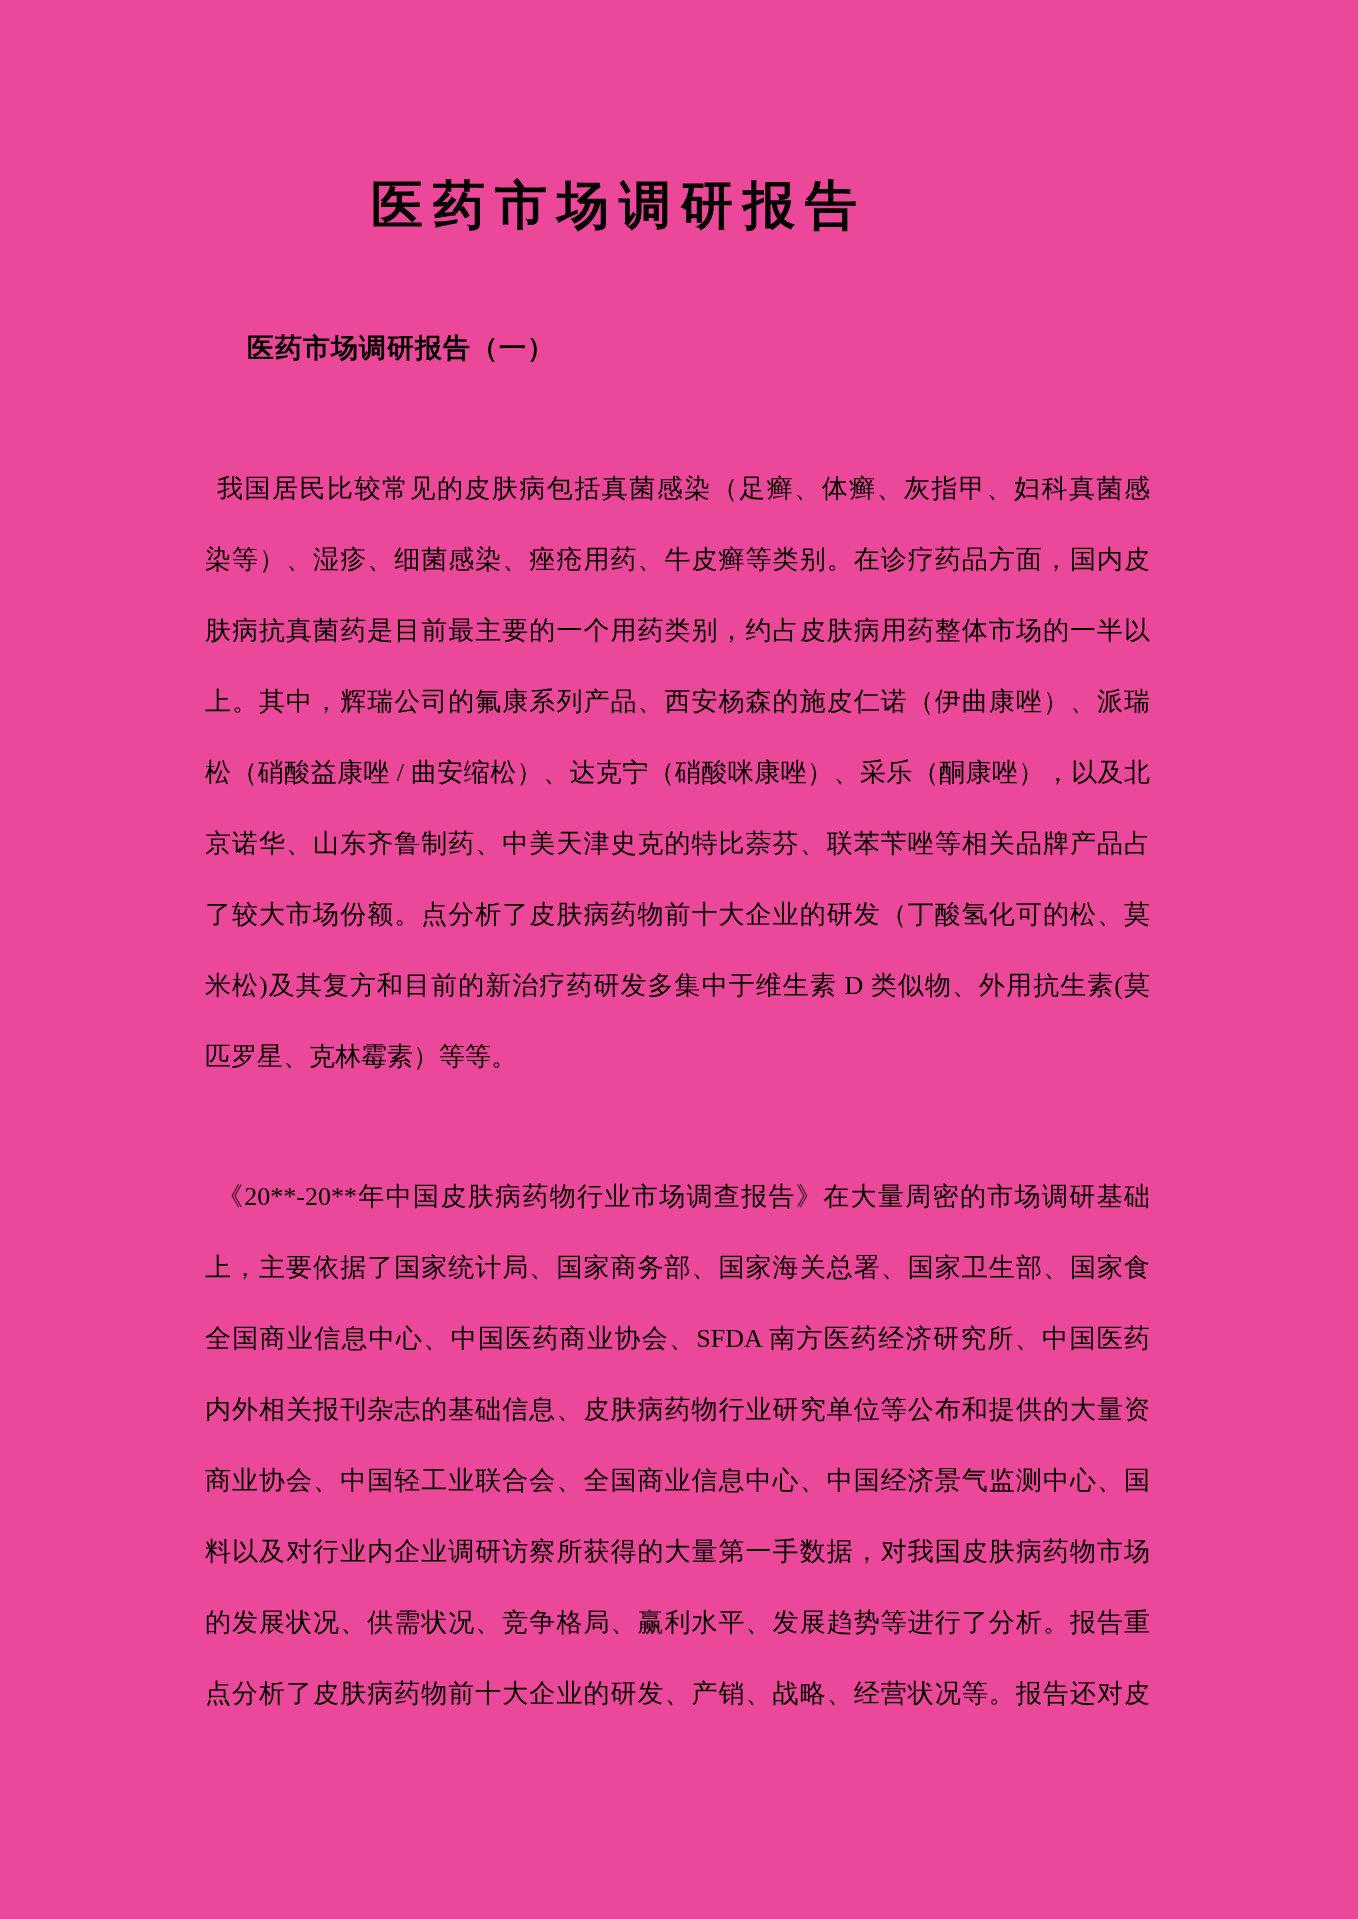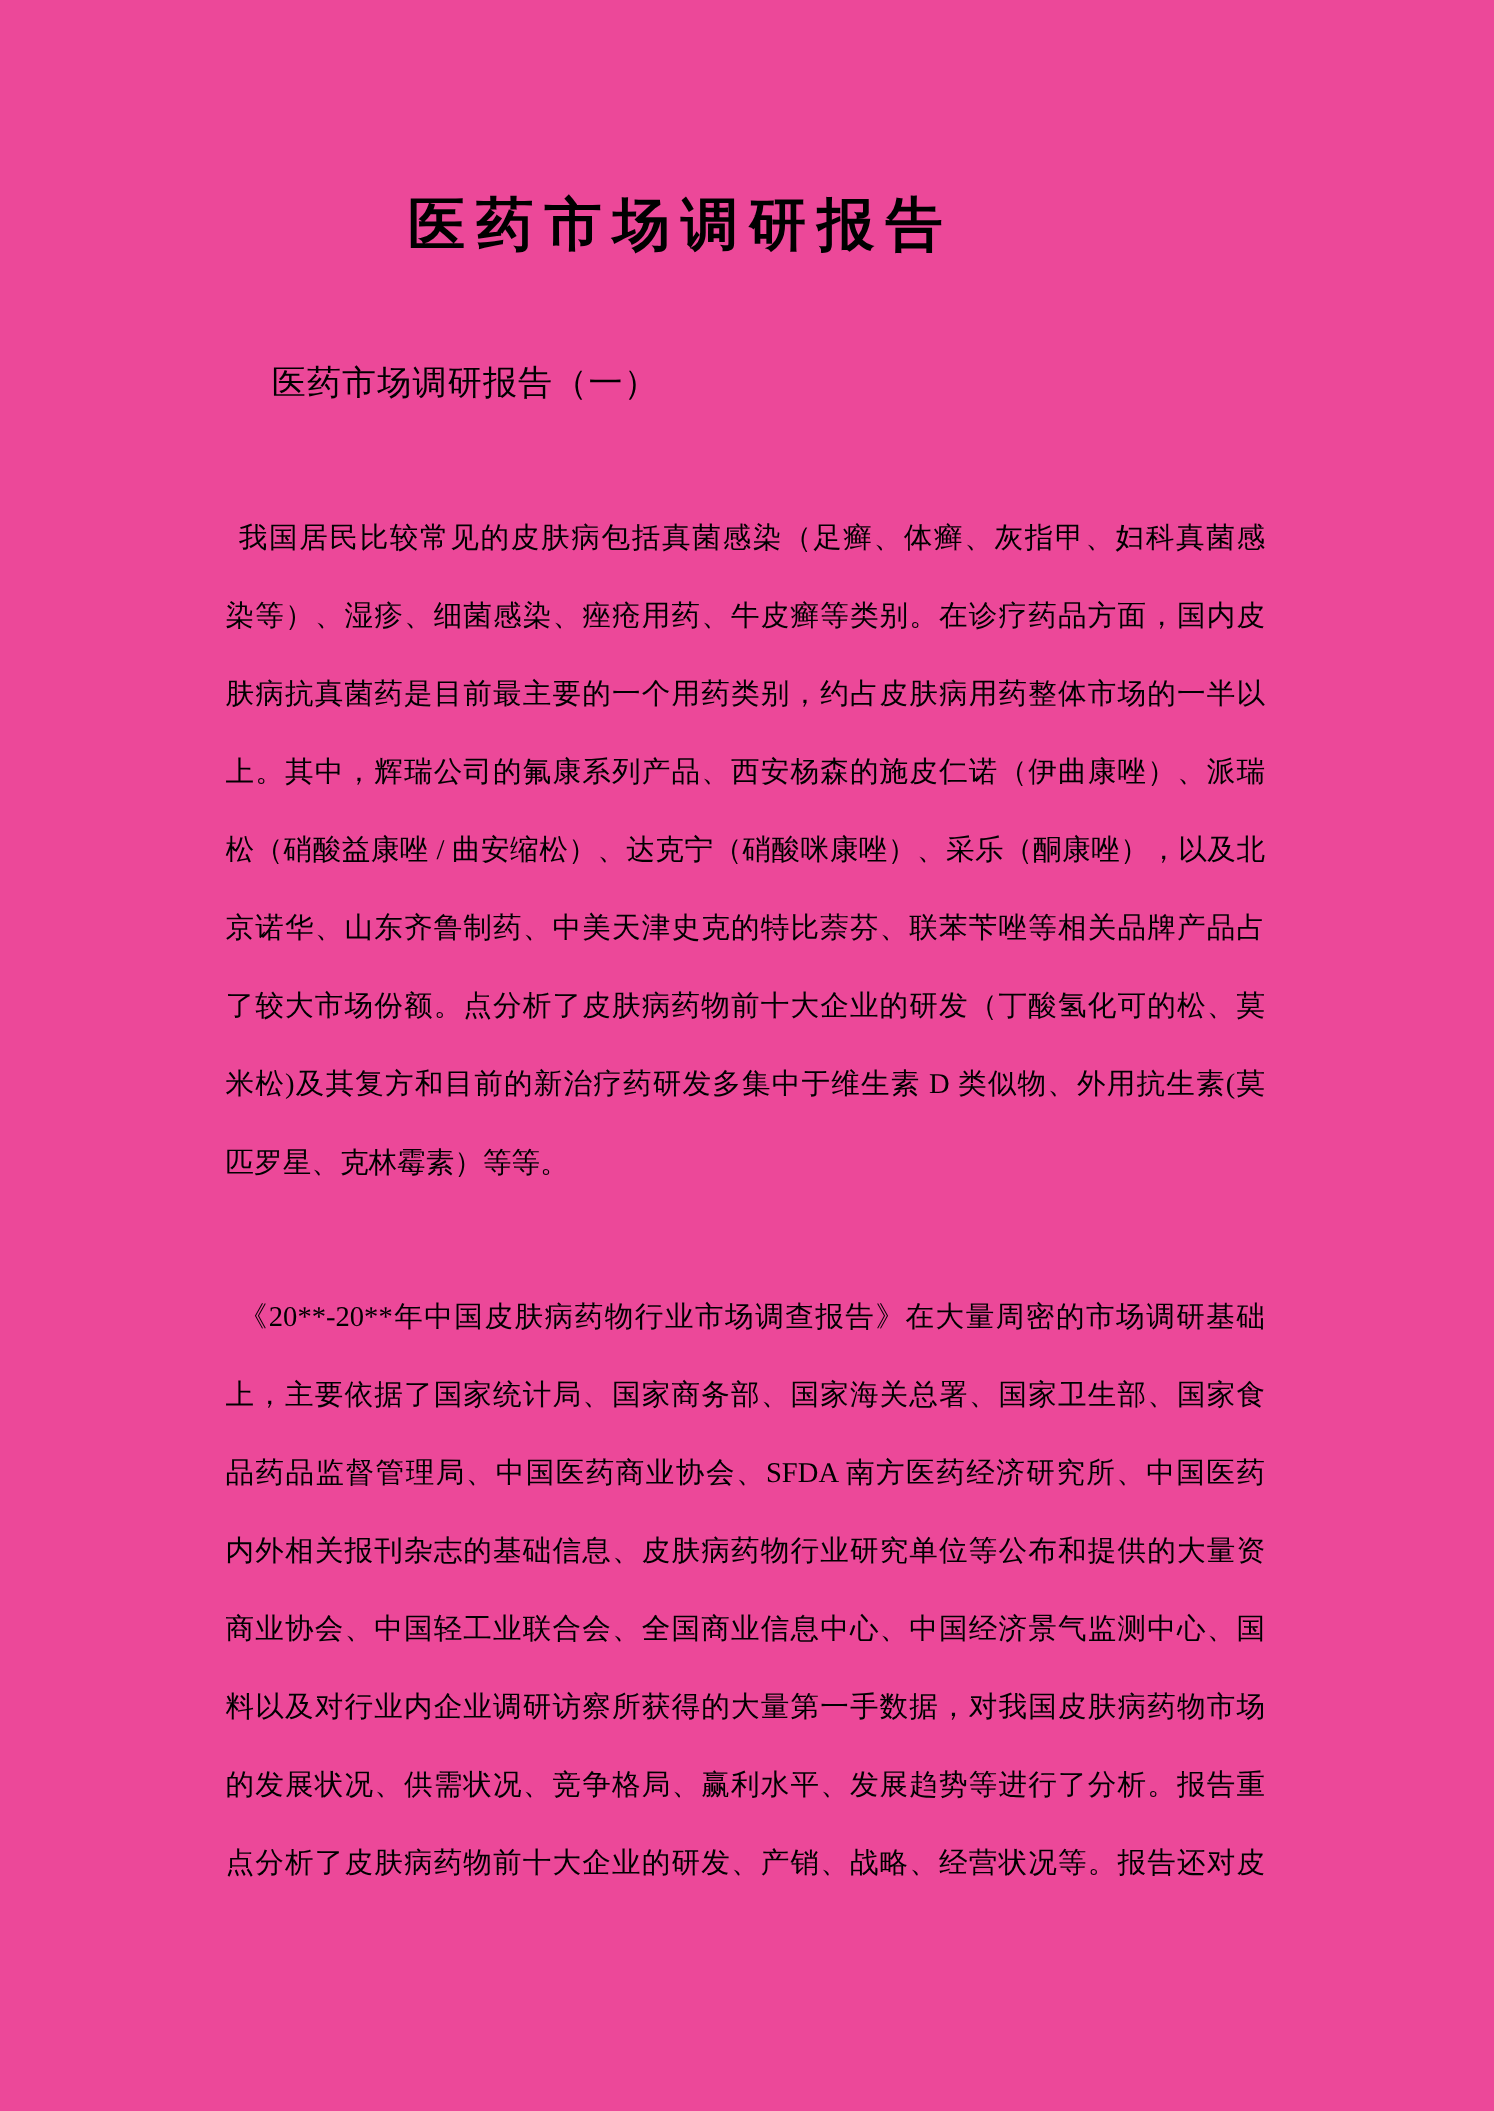--- a/index.html
+++ b/index.html
@@ -24,23 +24,23 @@
     padding-right: 120px;           
     text-align: center;
     font-size: 52px;
     line-height: 56px;
     font-weight: bold;
     letter-spacing: 10px;
     font-family: "Liberation Serif", "DejaVu Serif", serif;
   }
   .section-heading {
     margin: 94px 0 0 247px;
-    font-size: 31px;
+    font-size: 27px;
     line-height: 40px;
-    font-weight: normal;
+    font-weight: bold;
     letter-spacing: 1px;
     font-family: "Liberation Sans", "DejaVu Sans", sans-serif;
   }
   .paragraph {
     width: 945px;
     margin-left: 205px;
     font-size: 26px;
     line-height: 71px;
     letter-spacing: 0;
   }
@@ -72,21 +72,21 @@
     <div class="para-line">松（硝酸益康唑 / 曲安缩松）、达克宁（硝酸咪康唑）、采乐（酮康唑），以及北</div>
     <div class="para-line">京诺华、山东齐鲁制药、中美天津史克的特比萘芬、联苯苄唑等相关品牌产品占</div>
     <div class="para-line">了较大市场份额。点分析了皮肤病药物前十大企业的研发（丁酸氢化可的松、莫</div>
     <div class="para-line">米松)及其复方和目前的新治疗药研发多集中于维生素 D 类似物、外用抗生素(莫</div>
     <div class="para-line para-line--short">匹罗星、克林霉素）等等。</div>
   </div>
 
   <div class="paragraph paragraph-2">
     <div class="para-line para-line--first">《20**-20**年中国皮肤病药物行业市场调查报告》在大量周密的市场调研基础</div>
     <div class="para-line">上，主要依据了国家统计局、国家商务部、国家海关总署、国家卫生部、国家食</div>
-    <div class="para-line">品药品监督管理局、中国医药商业协会、SFDA 南方医药经济研究所、中国医药</div>
+    <div class="para-line">全国商业信息中心、中国医药商业协会、SFDA 南方医药经济研究所、中国医药</div>
     <div class="para-line">内外相关报刊杂志的基础信息、皮肤病药物行业研究单位等公布和提供的大量资</div>
     <div class="para-line">商业协会、中国轻工业联合会、全国商业信息中心、中国经济景气监测中心、国</div>
     <div class="para-line">料以及对行业内企业调研访察所获得的大量第一手数据，对我国皮肤病药物市场</div>
     <div class="para-line">的发展状况、供需状况、竞争格局、赢利水平、发展趋势等进行了分析。报告重</div>
     <div class="para-line">点分析了皮肤病药物前十大企业的研发、产销、战略、经营状况等。报告还对皮</div>
   </div>
 
 </div>
 
 </body></html>

